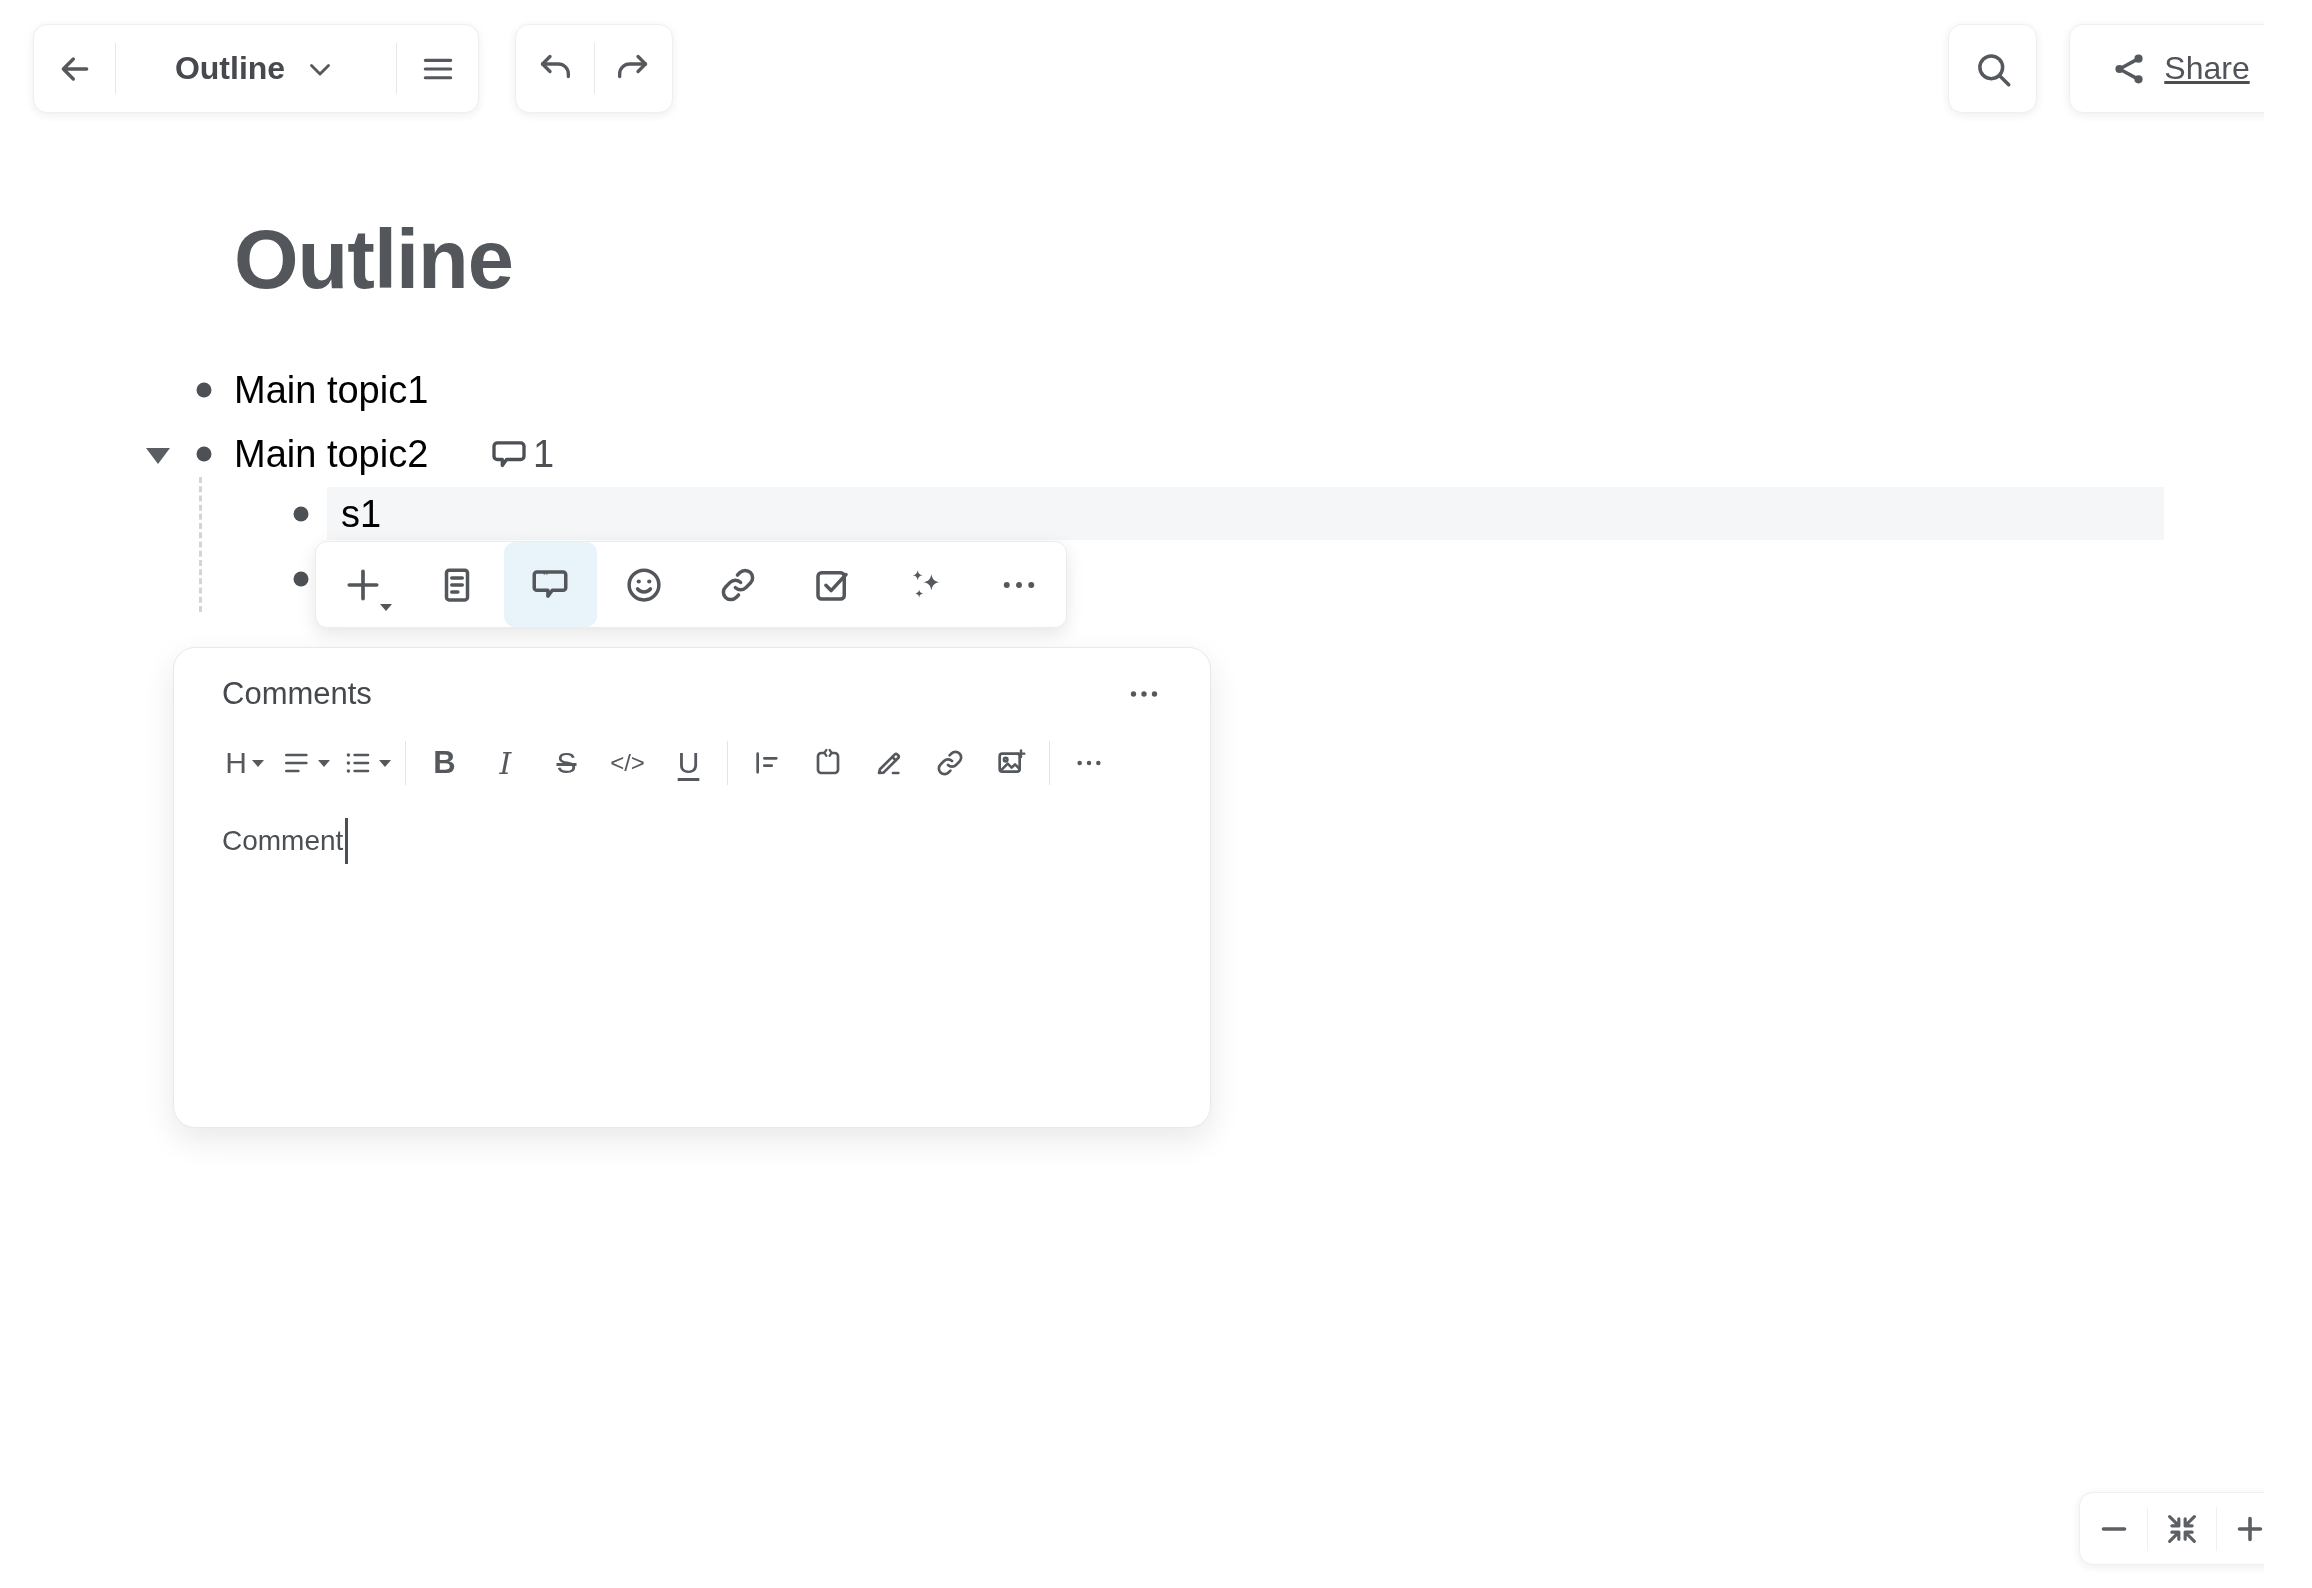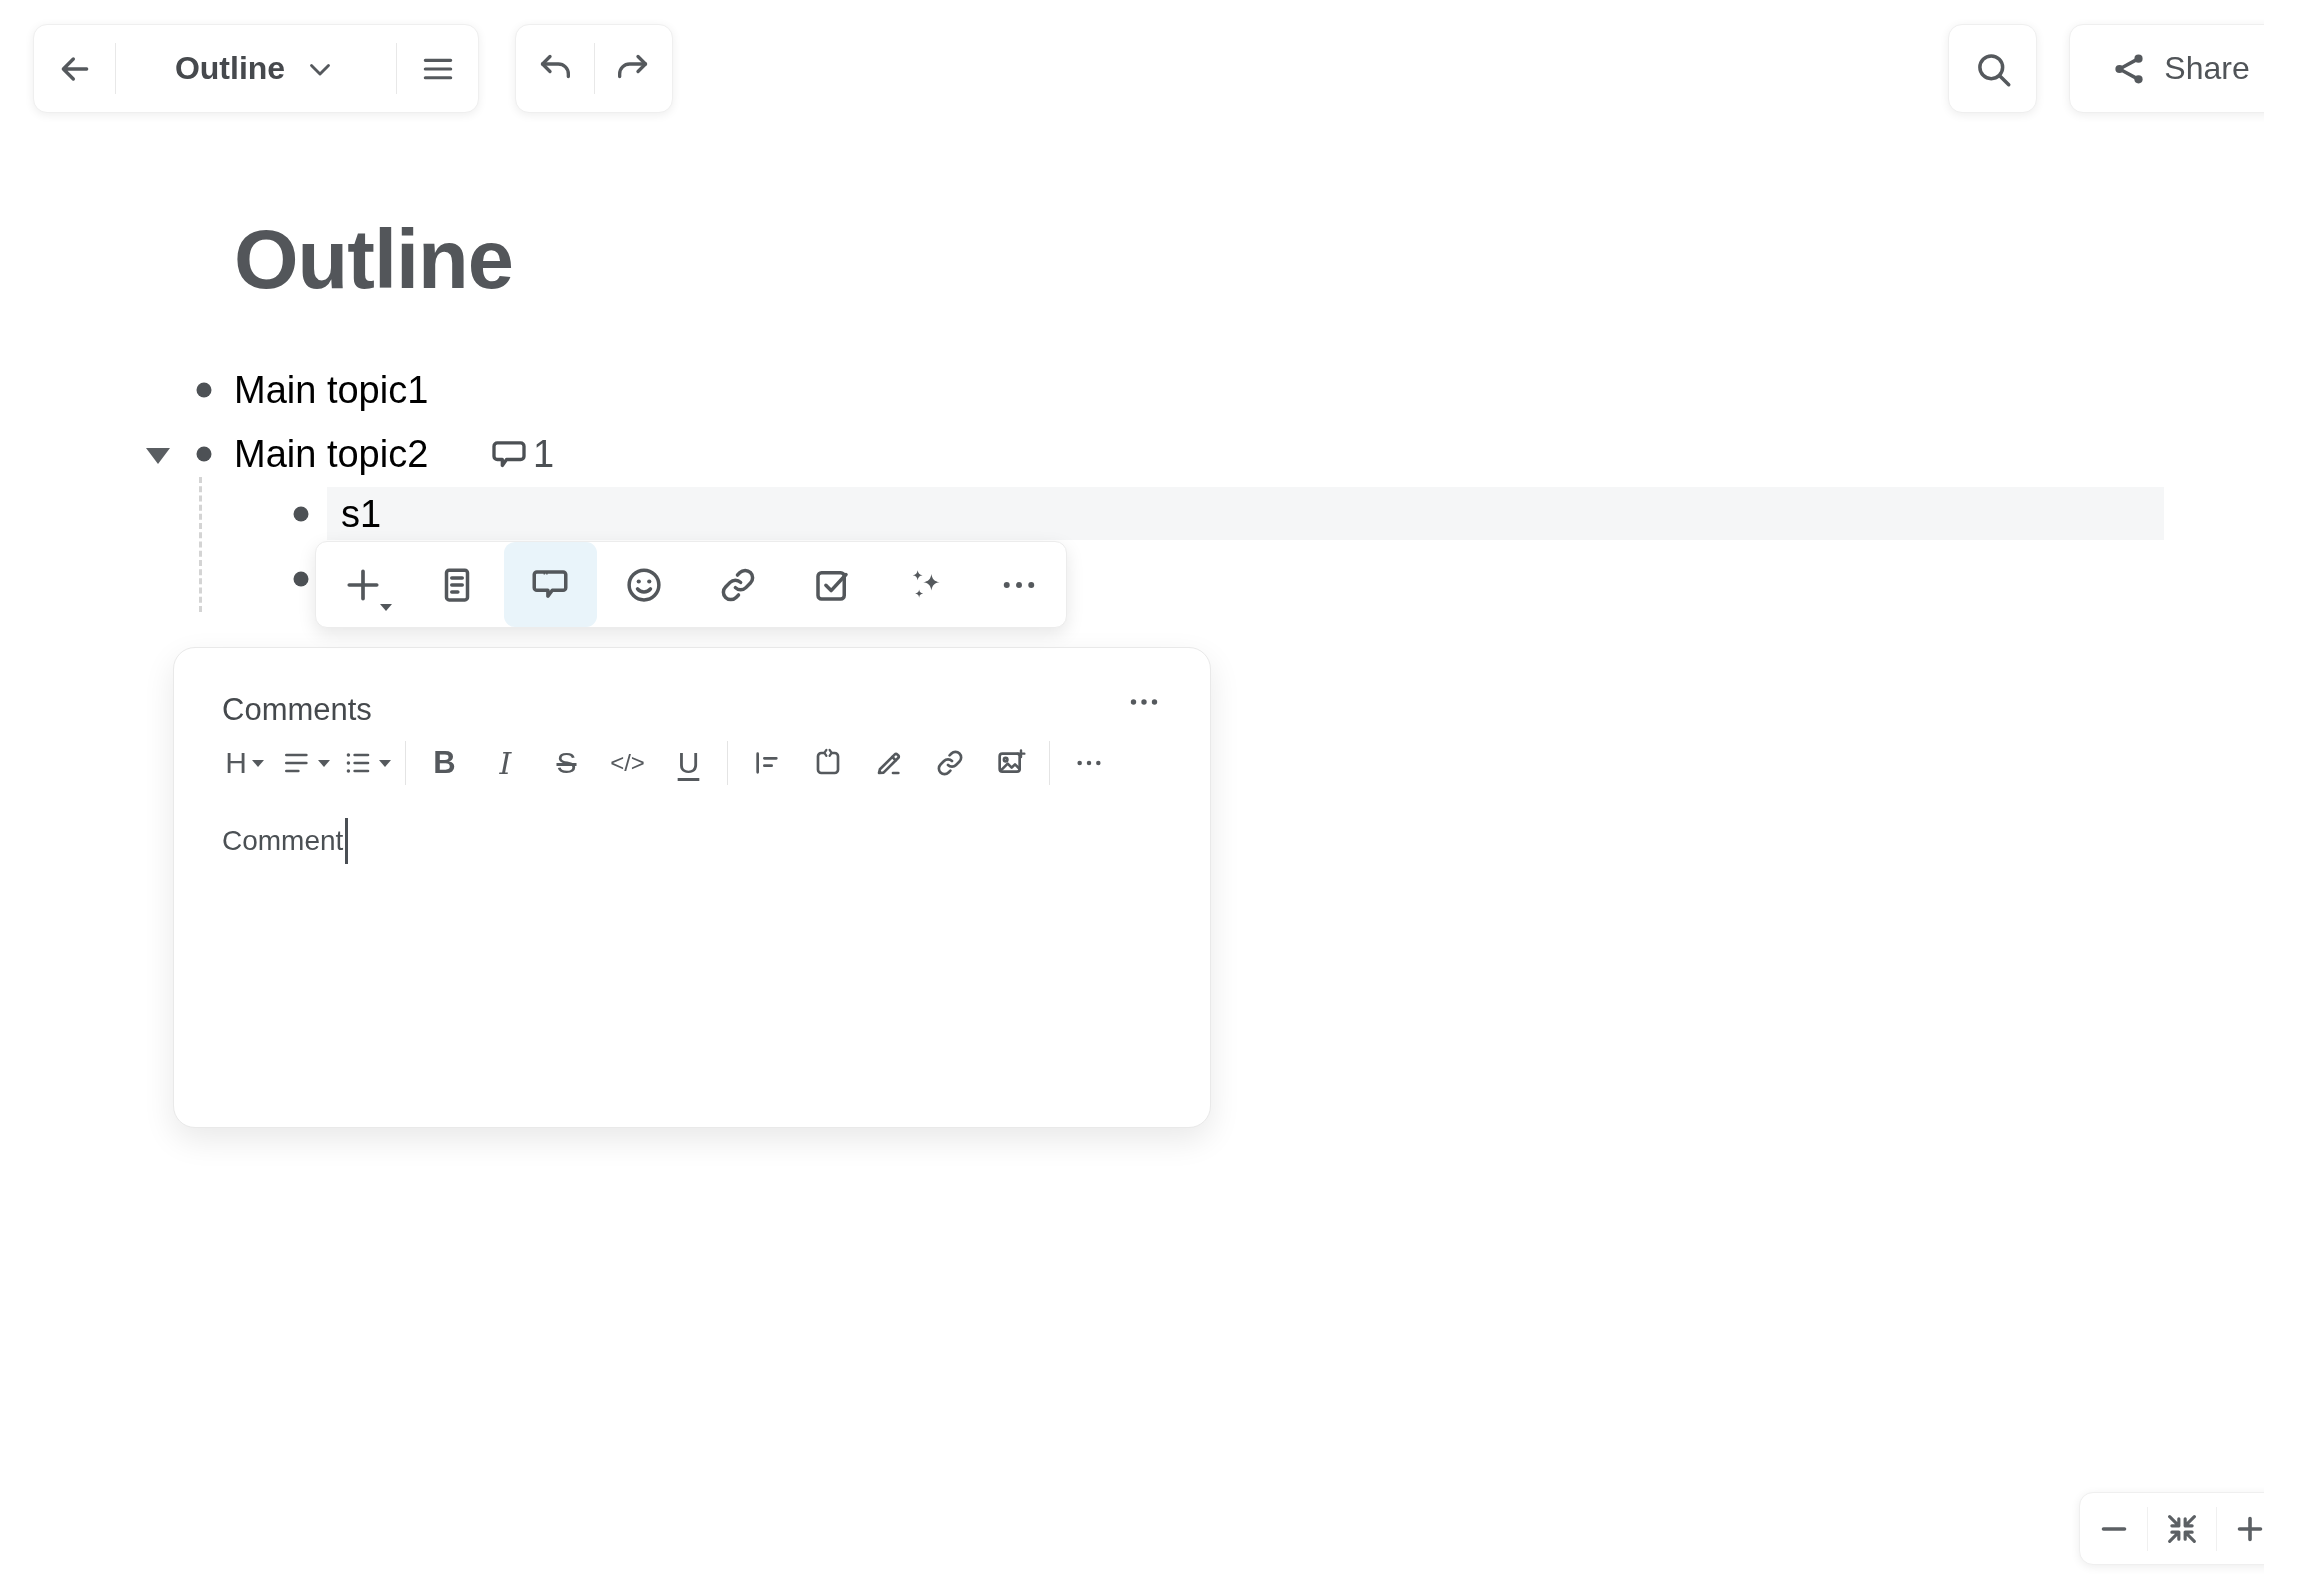--- a/index.html
+++ b/index.html
@@ -12,21 +12,21 @@
   .vdiv{width:1px;height:51px;background:#e8e8e8;align-self:center;}
   .caret{width:0;height:0;border-left:7px solid transparent;border-right:7px solid transparent;
          border-top:9px solid currentColor;display:inline-block;}
   .caret.sm{border-left-width:6px;border-right-width:6px;border-top-width:7px;}
   
   .grp1{left:33px;top:24px;width:444px;height:87px;}
   .grp2{left:515px;top:24px;width:156px;height:87px;}
   .doc-switch{flex:1;display:flex;align-items:center;justify-content:center;gap:18px;height:100%;cursor:pointer;}
   .doc-switch .lbl{font-size:32px;font-weight:700;color:#46494d;}
   .search-btn{left:1948px;top:24px;width:87px;height:87px;justify-content:center;}
-  .share-btn{left:2069px;top:24px;width:220px;height:87px;justify-content:center;gap:16px;cursor:pointer;}
+  .share-btn{left:2069px;top:24px;width:220px;height:87px;justify-content:center;gap:16px;cursor:pointer;text-decoration:underline;}
   .share-btn .lbl{font-size:32px;color:#505458;}
   
   .doc-title{position:absolute;left:234px;top:212px;font-size:83px;font-weight:700;color:#53565a;letter-spacing:-1px;}
   .row-label{position:absolute;transform:translateY(-50%);font-size:38px;color:#000000;white-space:nowrap;}
   .bullet{position:absolute;width:15px;height:15px;border-radius:50%;background:#4d5155;transform:translate(-50%,-50%);cursor:pointer;}
   .tri{position:absolute;width:0;height:0;border-left:12px solid transparent;border-right:12px solid transparent;
        border-top:16px solid #5a5e62;transform:translate(-50%,-50%);cursor:pointer;}
   .badge{position:absolute;top:454px;left:489px;display:flex;align-items:center;gap:4px;color:#4c5054;
          transform:translateY(-50%);cursor:pointer;}
   .badge .cnt{font-size:38px;}
@@ -35,21 +35,21 @@
   
   .ftb{position:absolute;left:315px;top:541px;width:750px;height:85px;background:#fff;border:1px solid #ececec;
        border-radius:12px;box-shadow:0 6px 18px rgba(0,0,0,.10);display:flex;z-index:3;}
   .ftb .fbtn{flex:1;display:flex;align-items:center;justify-content:center;color:#53575b;cursor:pointer;border-radius:11px;position:relative;}
   .ftb .fbtn.active{background:#e9f4fa;}
   .plus-caret{position:absolute;right:18px;bottom:16px;color:#53575b;}
   
   .panel{position:absolute;left:173px;top:647px;width:1036px;height:479px;background:#fff;border:1px solid #e9e9e9;
          border-radius:22px;box-shadow:0 12px 32px rgba(0,0,0,.09);z-index:2;}
   .panel-head{position:absolute;left:48px;right:48px;top:28px;display:flex;align-items:center;justify-content:space-between;}
-  .panel-head .ttl{font-size:31px;color:#45494d;margin-top:16px;}
+  .panel-head .ttl{font-size:31px;color:#45494d;}
   .cbar{position:absolute;left:40px;right:40px;top:91px;display:flex;align-items:center;}
   .cbtn{width:61px;height:48px;display:flex;align-items:center;justify-content:center;gap:5px;color:#55595d;cursor:pointer;}
   .cbar .vdiv{height:44px;background:#e4e4e4;margin:0 8px;}
   .glyph{font-size:30px;color:#55595d;}
   .glyph.b{font-weight:800;font-size:31px;}
   .glyph.i{font-style:italic;font-family:"DejaVu Serif",serif;}
   .glyph.s{text-decoration:line-through;}
   .glyph.u{text-decoration:underline;text-underline-offset:5px;}
   .glyph.code{font-size:24px;letter-spacing:0;}
   .draft{position:absolute;left:48px;top:170px;font-size:28px;color:#4b5054;display:flex;align-items:center;}

